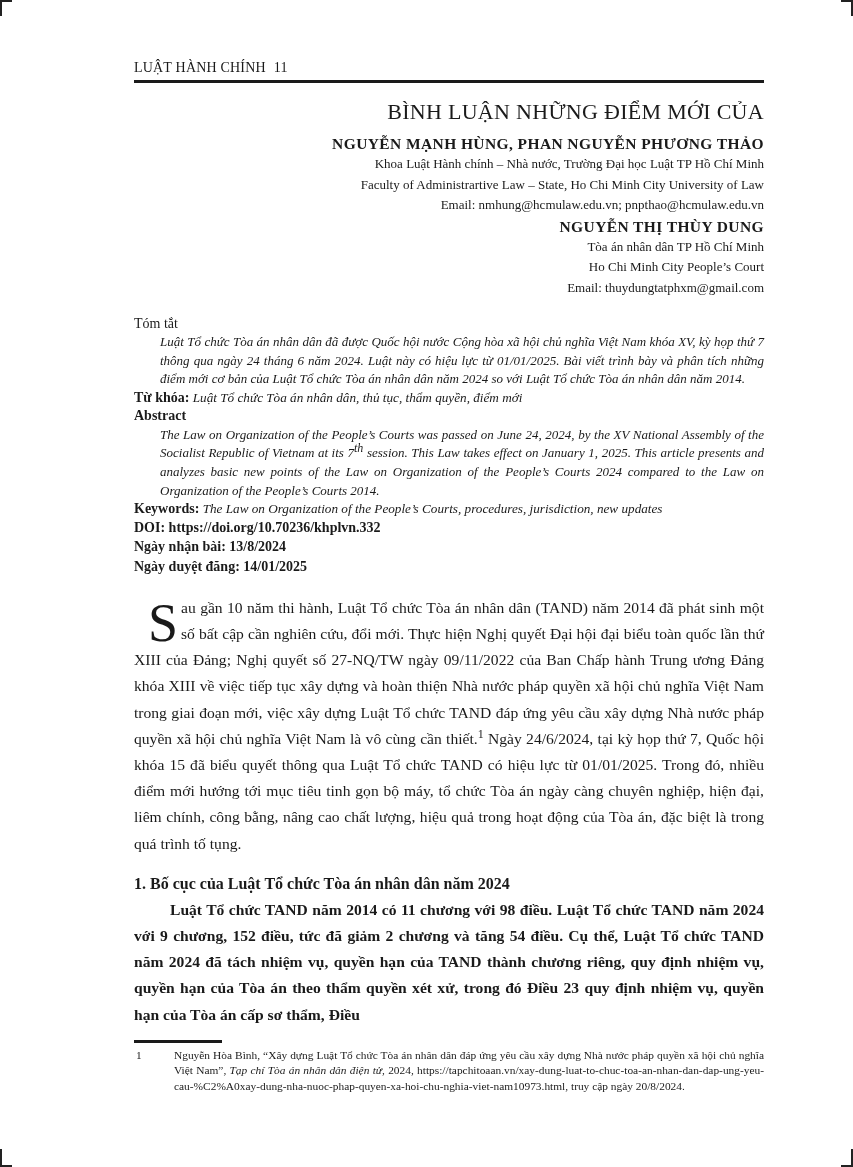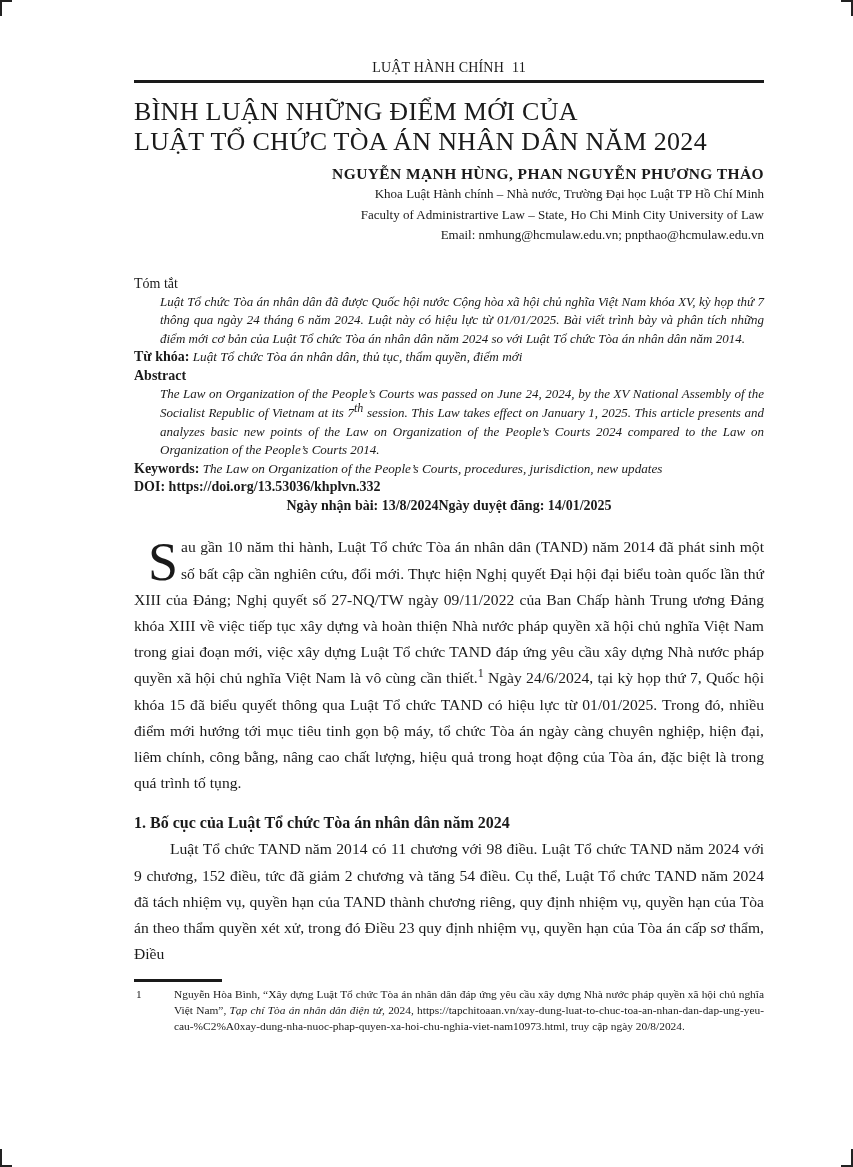--- a/index.html
+++ b/index.html
@@ -8,43 +8,43 @@
     font-family: "Liberation Serif", "DejaVu Serif", serif; color: #1a1a1a;
   }
   .crop { position: absolute; width: 10px; height: 10px; border-color: #222; border-style: solid; border-width: 0; }
   .crop.tl { left: 0; top: 0; border-left-width: 2px; border-top-width: 2px; height: 14px; }
   .crop.tr { right: 0; top: 0; border-right-width: 2px; border-top-width: 2px; height: 14px; }
   .crop.bl { left: 0; bottom: 0; border-left-width: 2px; border-bottom-width: 2px; height: 16px; }
   .crop.br { right: 0; bottom: 0; border-right-width: 2px; border-bottom-width: 2px; height: 16px; }
 
   .page { position: absolute; left: 134px; top: 56px; width: 630px; }
 
-  .running-head { display: flex; justify-content: center; align-items: flex-end;
+  .running-head { display: flex; justify-content: flex-start; align-items: flex-end;
     font-size: 14px; letter-spacing: 0.2px; height: 20px; gap: 8px; }
   .head-rule { height: 3px; background: #1a1a1a; margin-top: 4px; }
 
-  .title { text-align: left; font-size: 26px; line-height: 30px; margin-top: 14px; letter-spacing: 0.3px; }
+  .title { text-align: right; font-size: 22px; line-height: 30px; margin-top: 14px; letter-spacing: 0.3px; }
   .author-block { text-align: right; font-size: 13px; line-height: 20.5px; margin-top: 6px; }
   .author-names { font-weight: bold; font-size: 15.5px; line-height: 21px; letter-spacing: 0.4px; }
   .author-block .line { display: block; }
   .author2 { margin-top: 0; }
 
-  .section-label { font-size: 14px; font-weight: normal; margin-top: 28px; line-height: 19px; }
+  .section-label { font-size: 14px; font-weight: normal; margin-top: 16px; line-height: 19px; }
   .abstract-text { font-style: italic; font-size: 13px; line-height: 18.6px; text-align: justify;
     padding-left: 26px; }
   .kw-line { font-size: 13.2px; line-height: 18.6px; }
   .kw-line b { font-weight: bold; font-size: 14px; }
   .kw-line i { font-style: italic; }
   .abs-label { font-weight: bold; font-size: 14px; line-height: 18.5px; }
   .doi-line { font-weight: bold; font-size: 14px; line-height: 18px; }
-  .dates { display: flex; justify-content: center; font-weight: bold; font-size: 14px; line-height: 20px; }
+  .dates { display: flex; justify-content: center; font-weight: bold; font-size: 14px; line-height: 20px; flex-direction: column; }
 
   .body-text { font-size: 15.6px; line-height: 26.2px; text-align: justify; margin-top: 18px; }
   .dropcap { float: left; font-size: 54px; line-height: 44px; margin: 4px 3px 0 14px; padding-top: 2px; }
-  .indent { text-indent: 36px; }
+  .indent { text-indent: 36px; font-weight: bold; }
   .heading1 { font-weight: bold; font-size: 16px; line-height: 26px; margin-top: 14px; }
   sup { font-size: 12px; line-height: 0; }
 
   .fn-rule { width: 88px; height: 3px; background: #1a1a1a; margin-top: 12px; }
   .footnote { display: flex; font-size: 11.4px; line-height: 15.6px; margin-top: 5px; }
   .fn-num { width: 38px; flex: 0 0 38px; padding-left: 2px; }
   .fn-text { text-align: justify; flex: 1; }
   .fn-text i { }
 </style>
 </head>
@@ -58,48 +58,53 @@
 <div class="page">
 
   <div class="running-head">
     <span>LUẬT HÀNH CHÍNH</span>
     <span>11</span>
   </div>
   <div class="head-rule"></div>
 
   <div class="title">
     <div>BÌNH LUẬN NHỮNG ĐIỂM MỚI CỦA</div>
-    <div>LUẬT TỔ CHỨC TÒA ÁN NHÂN DÂN NĂM 2024</div>
   </div>
 
   <div class="author-block">
     <span class="line author-names">NGUYỄN MẠNH HÙNG, PHAN NGUYỄN PHƯƠNG THẢO</span>
     <span class="line">Khoa Luật Hành chính – Nhà nước, Trường Đại học Luật TP Hồ Chí Minh</span>
     <span class="line">Faculty of Administrartive Law – State, Ho Chi Minh City University of Law</span>
     <span class="line">Email: nmhung@hcmulaw.edu.vn; pnpthao@hcmulaw.edu.vn</span>
   </div>
 
+  <div class="author-block author2" style="margin-top:0">
+    <span class="line author-names">NGUYỄN THỊ THÙY DUNG</span>
+    <span class="line">Tòa án nhân dân TP Hồ Chí Minh</span>
+    <span class="line">Ho Chi Minh City People’s Court</span>
+    <span class="line">Email: thuydungtatphxm@gmail.com</span>
+  </div>
 
   <div class="section-label">Tóm tắt</div>
   <div class="abstract-text">Luật Tổ chức Tòa án nhân dân đã được Quốc hội nước Cộng hòa xã hội chủ nghĩa Việt Nam khóa XV, kỳ họp thứ 7 thông qua ngày 24 tháng 6 năm 2024. Luật này có hiệu lực từ 01/01/2025. Bài viết trình bày và phân tích những điểm mới cơ bản của Luật Tổ chức Tòa án nhân dân năm 2024 so với Luật Tổ chức Tòa án nhân dân năm 2014.</div>
 
   <div class="kw-line">
     <b>Từ khóa:</b>
     <i>Luật Tổ chức Tòa án nhân dân, thủ tục, thẩm quyền, điểm mới</i>
   </div>
 
   <div class="abs-label">Abstract</div>
   <div class="abstract-text"><span>The Law on Organization of the People’s Courts was passed on June 24, 2024, by the XV National Assembly of the Socialist Republic of Vietnam at its 7</span><sup>th</sup><span> session. This Law takes effect on January 1, 2025. This article presents and analyzes basic new points of the Law on Organization of the People’s Courts 2024 compared to the Law on Organization of the People’s Courts 2014.</span></div>
 
   <div class="kw-line">
     <b>Keywords:</b>
     <i>The Law on Organization of the People’s Courts, procedures, jurisdiction, new updates</i>
   </div>
 
-  <div class="doi-line">DOI: https://doi.org/13.53036/khplvn.332</div>
+  <div class="doi-line">DOI: https://doi.org/10.70236/khplvn.332</div>
 
   <div class="dates">
     <span>Ngày nhận bài: 13/8/2024</span>
     <span>Ngày duyệt đăng: 14/01/2025</span>
   </div>
 
   <div class="body-text"><span class="dropcap">S</span><span>au gần 10 năm thi hành, Luật Tổ chức Tòa án nhân dân (TAND) năm 2014 đã phát sinh một số bất cập cần nghiên cứu, đổi mới. Thực hiện Nghị quyết Đại hội đại biểu toàn quốc lần thứ XIII của Đảng; Nghị quyết số 27-NQ/TW ngày 09/11/2022 của Ban Chấp hành Trung ương Đảng khóa XIII về việc tiếp tục xây dựng và hoàn thiện Nhà nước pháp quyền xã hội chủ nghĩa Việt Nam trong giai đoạn mới, việc xây dựng Luật Tổ chức TAND đáp ứng yêu cầu xây dựng Nhà nước pháp quyền xã hội chủ nghĩa Việt Nam là vô cùng cần thiết.</span><sup>1</sup><span> Ngày 24/6/2024, tại kỳ họp thứ 7, Quốc hội khóa 15 đã biểu quyết thông qua Luật Tổ chức TAND có hiệu lực từ 01/01/2025. Trong đó, nhiều điểm mới hướng tới mục tiêu tinh gọn bộ máy, tổ chức Tòa án ngày càng chuyên nghiệp, hiện đại, liêm chính, công bằng, nâng cao chất lượng, hiệu quả trong hoạt động của Tòa án, đặc biệt là trong quá trình tố tụng.</span></div>
 
   <div class="heading1">1. Bố cục của Luật Tổ chức Tòa án nhân dân năm 2024</div>
   <div class="body-text indent" style="margin-top:0">Luật Tổ chức TAND năm 2014 có 11 chương với 98 điều. Luật Tổ chức TAND năm 2024 với 9 chương, 152 điều, tức đã giảm 2 chương và tăng 54 điều. Cụ thể, Luật Tổ chức TAND năm 2024 đã tách nhiệm vụ, quyền hạn của TAND thành chương riêng, quy định nhiệm vụ, quyền hạn của Tòa án theo thẩm quyền xét xử, trong đó Điều 23 quy định nhiệm vụ, quyền hạn của Tòa án cấp sơ thẩm, Điều</div>

